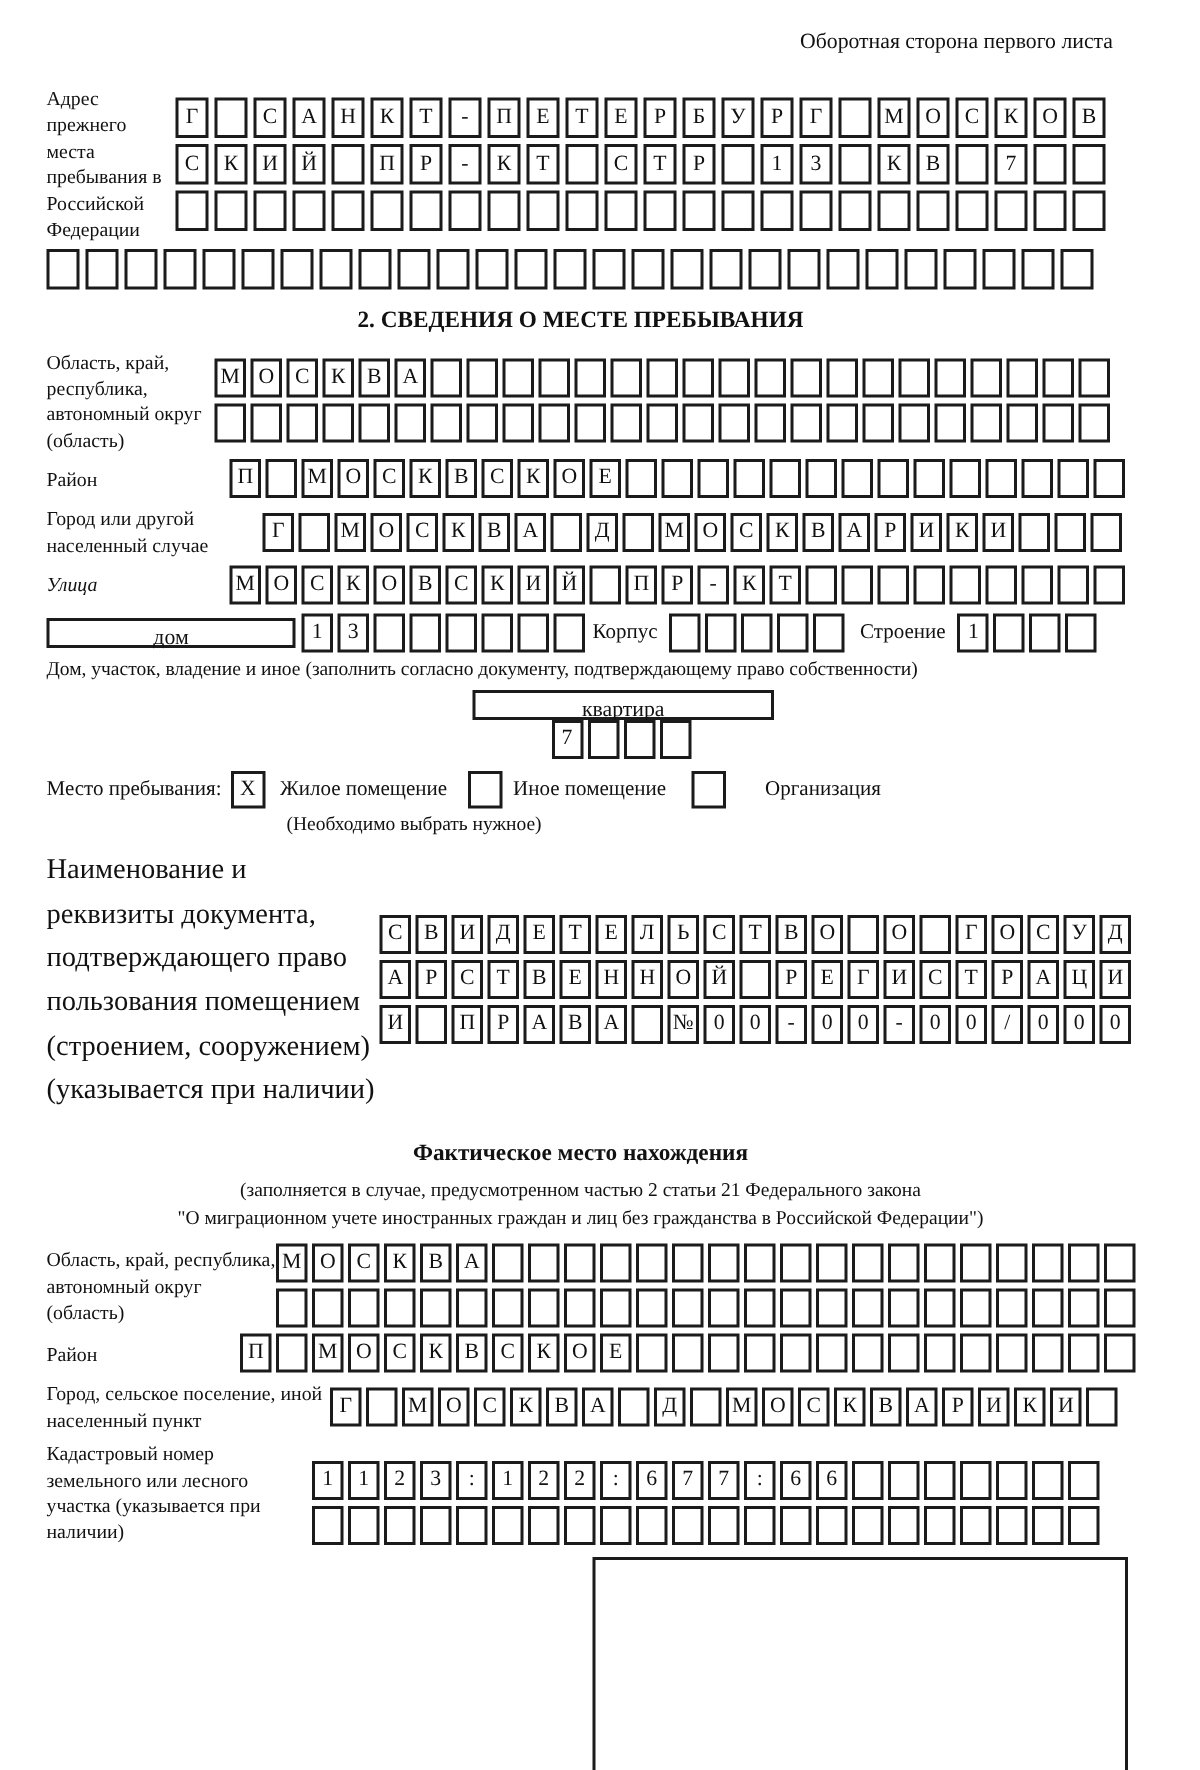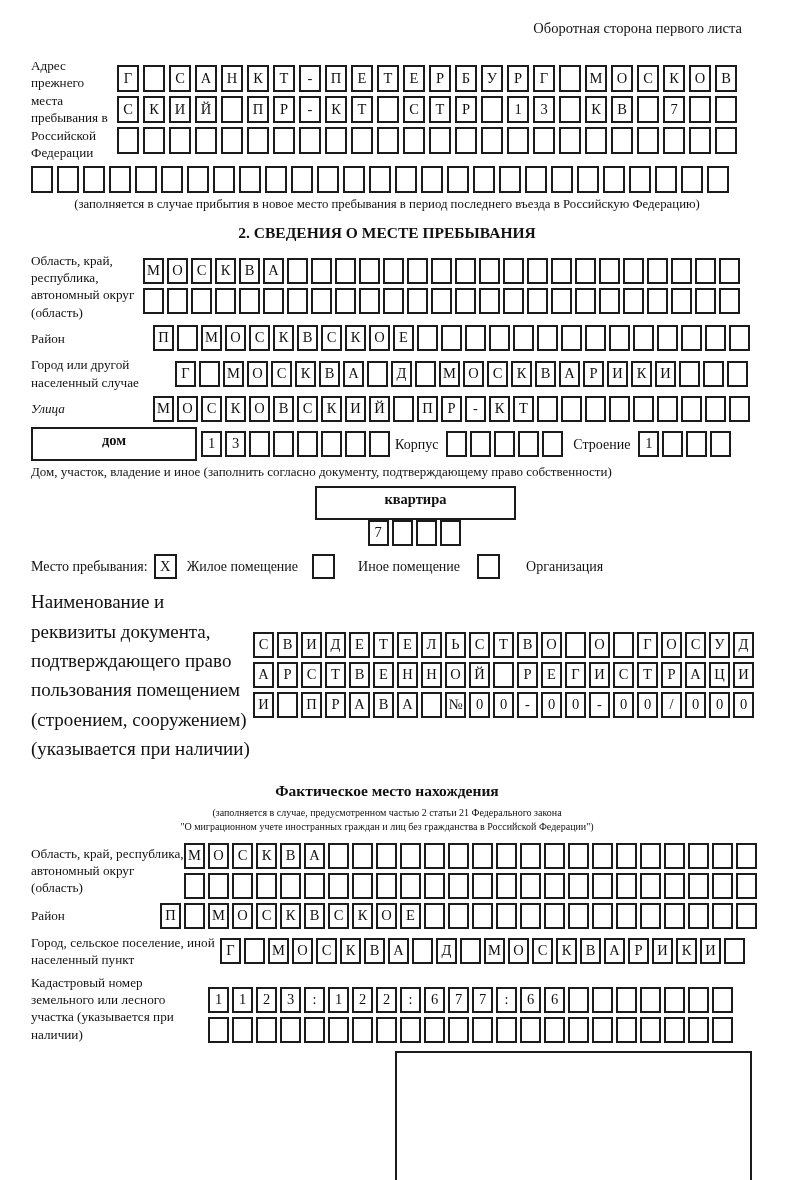--- a/index.html
+++ b/index.html
@@ -18,31 +18,31 @@
   .cells-lg .cell { width:22px; height:27px; margin-right:4px; line-height:22px; }
   .vgap { height:4px; }
 
   .center { width:712px; text-align:center; }
   .small-note { font-size:12.8px; margin-top:4px; }
   .sec-title { font-weight:bold; font-size:15.5px; margin:12px 0 10px 0; }
 
   .mb4 { margin-bottom:4px; } .mb5 { margin-bottom:5px; }
 
   
-  .bigbox { box-sizing:border-box; border:2px solid #1b1b1b; height:34px; text-align:center;
-            font-size:14.5px; line-height:23px; flex-shrink:0;font-weight:bold; }
+  .bigbox { box-sizing:border-box; border:2px solid #1b1b1b; height:20px; text-align:center;
+            font-size:14.5px; line-height:23px; flex-shrink:0; }
   .inline-lbl { font-size:14px; line-height:27px; white-space:nowrap; }
   .caption { font-size:13px; margin:3px 0 6px 0; }
 
   .stay-row { display:flex; align-items:center; margin-top:8px; font-size:14px; }
   .checkbox { box-sizing:border-box; width:23px; height:25px; border:2px solid #1b1b1b; text-align:center;
               font-size:14.5px; line-height:21px; flex-shrink:0; }
 
   .doc-block { margin-top:8px; }
-  .fact-note { font-size:10px; line-height:1.45; }
+  .fact-note { font-size:13px; line-height:1.45; }
 
   .stamp-box { box-sizing:border-box; margin-left:364px; width:357px; height:174px; border:2px solid #1b1b1b; margin-top:8px; }
   .stamp-cap { margin:6px 0 0 372px; width:352px; text-align:center; font-size:13.2px; line-height:1.5; }
 </style>
 </head>
 <body>
 
 <div class="page">
 
   <div class="hdr-note">Оборотная сторона первого листа</div>
@@ -154,21 +154,20 @@
       <span class="cell"></span>
       <span class="cell"></span>
       <span class="cell"></span>
       <span class="cell"></span>
       <span class="cell"></span>
       <span class="cell"></span>
       <span class="cell"></span>
       <span class="cell"></span>
       <span class="cell"></span>
     </div>
-  <div class="center small-note">(заполняется в случае прибытия в новое место пребывания в период последнего въезда в Российскую Федерацию)</div>
 
   <div class="center sec-title">2. СВЕДЕНИЯ О МЕСТЕ ПРЕБЫВАНИЯ</div>
 
   <div class="row mb4">
     <div class="lbl" style="width:112px;">Область, край, республика, автономный округ (область)</div>
     <div>
       <div class="cells">
           <span class="cell">М</span>
           <span class="cell">О</span>
           <span class="cell">С</span>
@@ -358,24 +357,25 @@
         <span class="cell"></span>
         <span class="cell"></span>
       </div>
   </div>
 
   <div class="stay-row">
     <span>Место пребывания:</span>
     <span class="checkbox" style="margin-left:6px;">X</span>
     <span style="margin-left:10px;">Жилое помещение</span>
     <span class="checkbox" style="margin-left:14px;"></span>
-    <span style="margin-left:23px;text-align:center;">Иное помещение</span>
+    <span style="margin-left:7px;text-align:center;">Иное помещение</span>
     <span class="checkbox" style="margin-left:17px;"></span>
     <span style="margin-left:26px;">Организация</span>
   </div>
+  <div style="margin-left:160px; font-size:13px; margin-top:2px;">(Необходимо выбрать нужное)</div>
 
   <div class="row doc-block">
     <div class="lbl" style="width:222px; font-size:19px; line-height:1.55;">Наименование и реквизиты документа, подтверждающего право пользования помещением (строением, сооружением) (указывается при наличии)</div>
     <div>
       <div class="cells">
           <span class="cell">С</span>
           <span class="cell">В</span>
           <span class="cell">И</span>
           <span class="cell">Д</span>
           <span class="cell">Е</span>

